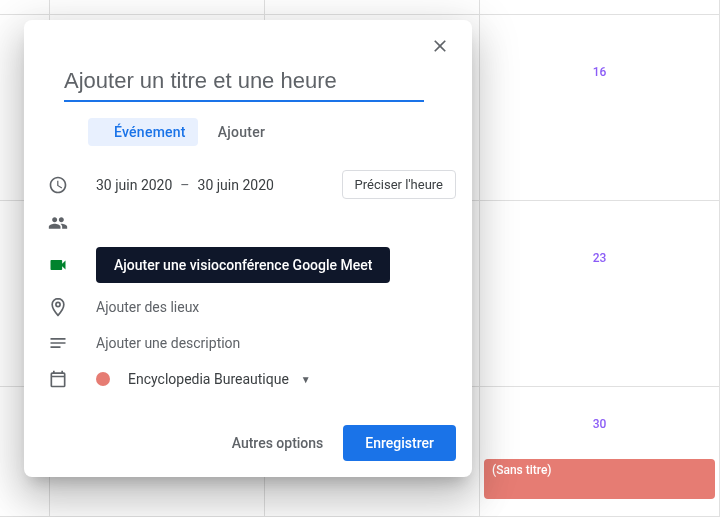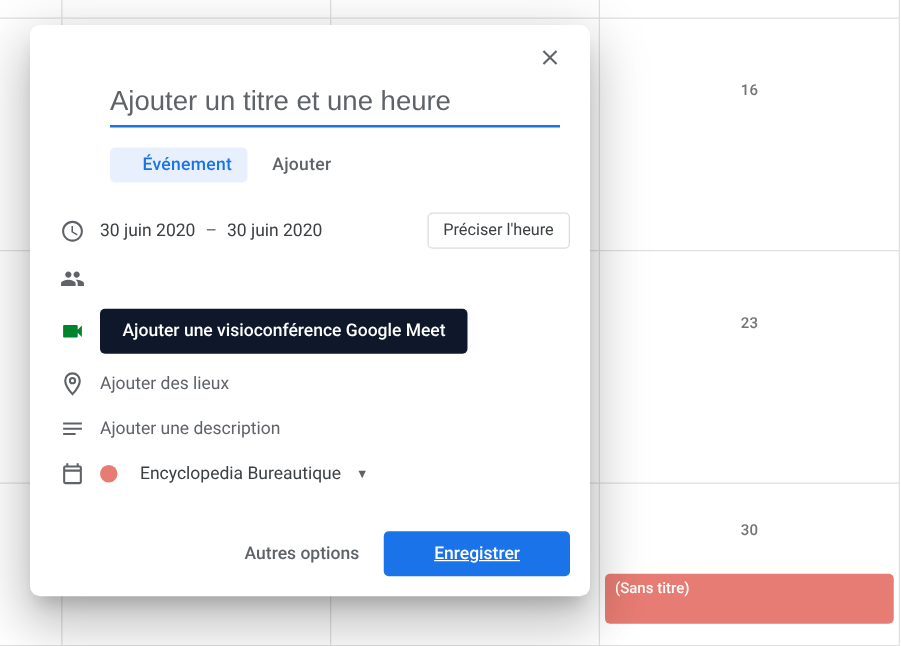--- a/index.html
+++ b/index.html
@@ -22,21 +22,21 @@
     border-right: 1px solid #e0e0e0;
     border-bottom: 1px solid #e0e0e0;
     position: relative;
   }
   .date-num {
     position: absolute;
     top: 50px;
     left: 50%;
     transform: translateX(-50%);
     font-size: 12px;
-    color: #737373;
+    color: #8b5cf6;
     font-weight: 500;
   }
   .event-chip {
     position: absolute;
     left: 4px; right: 4px;
     height: 40px;
     background: #e67c73;
     border-radius: 4px;
     color: #fff;
     font-size: 12px;
@@ -57,42 +57,42 @@
                 0 11px 15px -7px rgba(0,0,0,0.2);
     padding: 8px 16px 16px 16px;
   }
   .close-row { display:flex; justify-content:flex-end; padding-top:4px; }
   .close-btn {
     width: 32px; height: 32px;
     display:flex; align-items:center; justify-content:center;
     color:#5f6368; cursor:pointer; border-radius:50%;
   }
   .title-input {
-    margin-left: 48px;
+    margin-left: 24px;
     margin-right: 8px;
     border: none;
     border-bottom: 2px solid #1a73e8;
     font-size: 22px;
     color: #3c4043;
     outline: none;
     width: calc(100% - 56px);
     padding: 4px 0 6px 0;
   }
   .title-input::placeholder { color: #5f6368; }
   .tabs {
     display:flex; gap:8px; margin-left:48px; margin-top:16px; margin-bottom:18px;
   }
   .tab {
     font-size:14px; font-weight:500; padding:6px 12px;
     border-radius:4px; cursor:pointer; color:#5f6368;
     letter-spacing:0.25px;
   }
   .tab.active { background:#e8f0fe; color:#1a73e8;padding-left:26px; }
   .row {
-    display:flex; align-items:center; gap:4px;
+    display:flex; align-items:center; gap:20px;
     padding: 6px 0; min-height: 36px;
   }
   .icon-slot {
     width:36px; display:flex; justify-content:center;
     color:#5f6368; flex-shrink:0;
   }
   .row-content {
     flex:1; display:flex; align-items:center; gap:8px;
     font-size:14px; color:#3c4043;
   }
@@ -119,23 +119,22 @@
     display:flex; justify-content:flex-end; align-items:center;
     gap:20px; margin-top:28px;
   }
   .link-btn {
     color:#5f6368; font-size:14px; font-weight:500; cursor:pointer;
     background:none; border:none; font-family:inherit;
   }
   .btn-save {
     background:#1a73e8; color:#fff; border:none;
     font-size:14px; font-weight:500;
-    padding:10px 40px; border-radius:4px; cursor:pointer;
+    padding:10px 22px; border-radius:4px; cursor:pointer;
     font-family:inherit;
-    text-decoration:underline;
   }
   svg { width:20px; height:20px; fill:currentColor; }
   .icon-meet { color:#00832d; }
 </style>
 </head>
 <body>
 
 <div class="calendar-grid">
   <div class="cell"></div>
     <div class="cell"></div>

